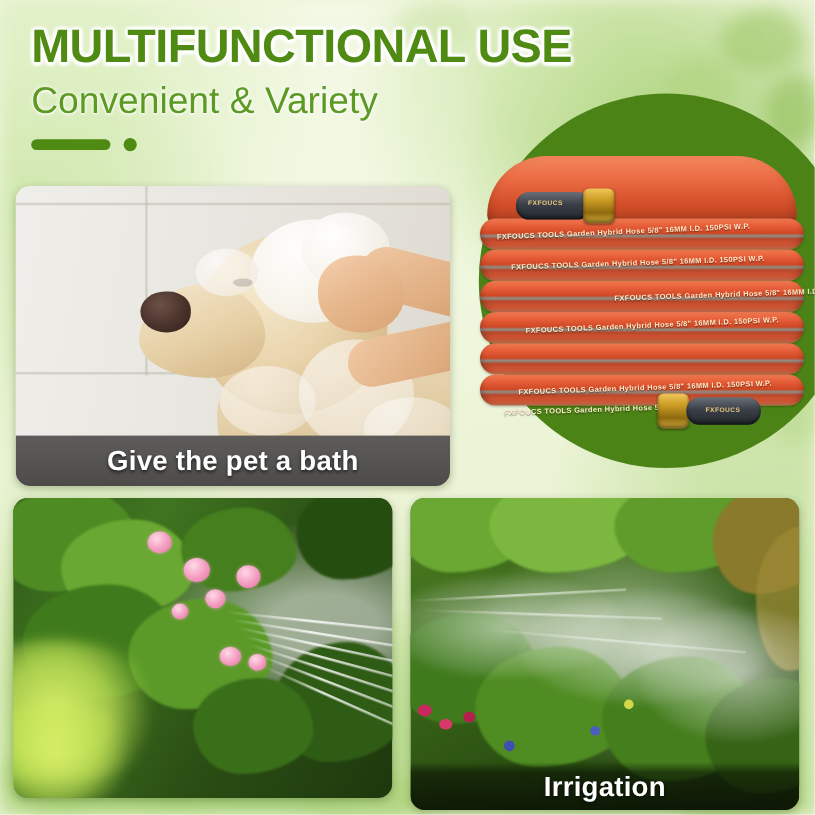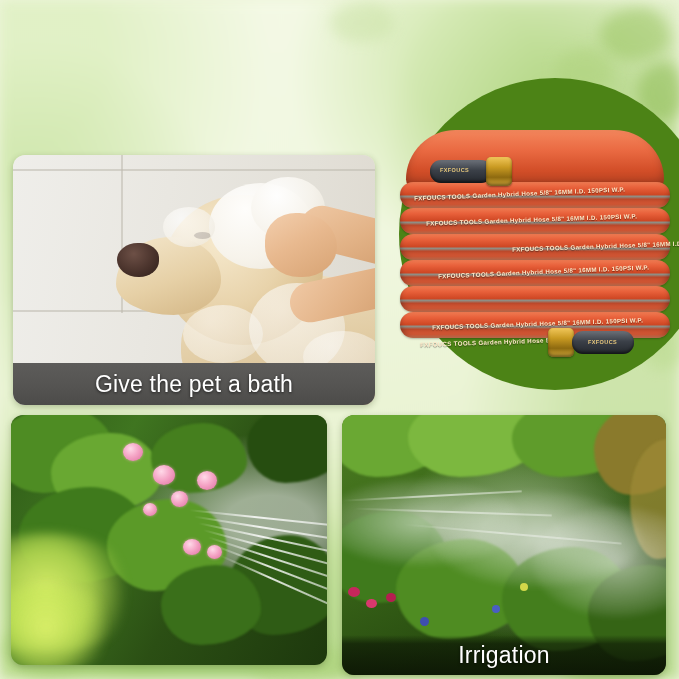--- a/index.html
+++ b/index.html
@@ -184,21 +184,21 @@
   }
   .caption {
     position: absolute;
     left: 0;
     right: 0;
     bottom: 0;
     display: flex;
     align-items: center;
     justify-content: center;
     color: #ffffff;
-    font-weight: normal;
+    font-weight: bold;
     letter-spacing: 0.2px;
     text-shadow: 0 1px 3px rgba(0,0,0,0.65);
   }
   .caption-solid {
     height: 42px;
     font-size: 23px;
     background: linear-gradient(180deg,#5d5c5a 0%,#555452 55%,#4c4b49 100%);
   }
   .caption-overlay {
     height: 40px;
@@ -320,20 +320,28 @@
   <div class="bg-base"></div>
   <div class="bg-leaf" style="left:600px; top:8px; width:70px; height:52px; background:#9cc663;"></div>
   <div class="bg-leaf" style="left:555px; top:48px; width:58px; height:44px; background:#b0d37e;"></div>
   <div class="bg-leaf" style="left:638px; top:62px; width:46px; height:60px; background:#8fbd55;"></div>
   <div class="bg-leaf" style="left:330px; top:2px; width:64px; height:40px; background:#c4de9c; opacity:0.4;"></div>
   <div class="bg-leaf" style="left:2px; top:620px; width:90px; height:56px; background:#9ec968; opacity:0.5;"></div>
   <div class="bg-leaf" style="left:250px; top:645px; width:110px; height:40px; background:#a8d074; opacity:0.45;"></div>
   <div class="bg-leaf" style="left:560px; top:640px; width:100px; height:46px; background:#9cc663; opacity:0.45;"></div>
   <div class="bg-leaf" style="left:640px; top:300px; width:48px; height:70px; background:#b4d683; opacity:0.4;"></div>
 
+  <div class="header">
+    <div class="title">MULTIFUNCTIONAL USE</div>
+    <div class="subtitle">Convenient &amp; Variety</div>
+    <div class="rule">
+      <span class="rule-bar"></span>
+      <span class="rule-dot"></span>
+    </div>
+  </div>
 
   <div class="circle"></div>
 
   <div class="product">
     <div class="coil-top"></div>
 
     <div class="coil" style="top:52px;"></div>
     <div class="coil" style="top:78px;"></div>
     <div class="coil" style="top:104px;"></div>
     <div class="coil" style="top:130px;"></div>

